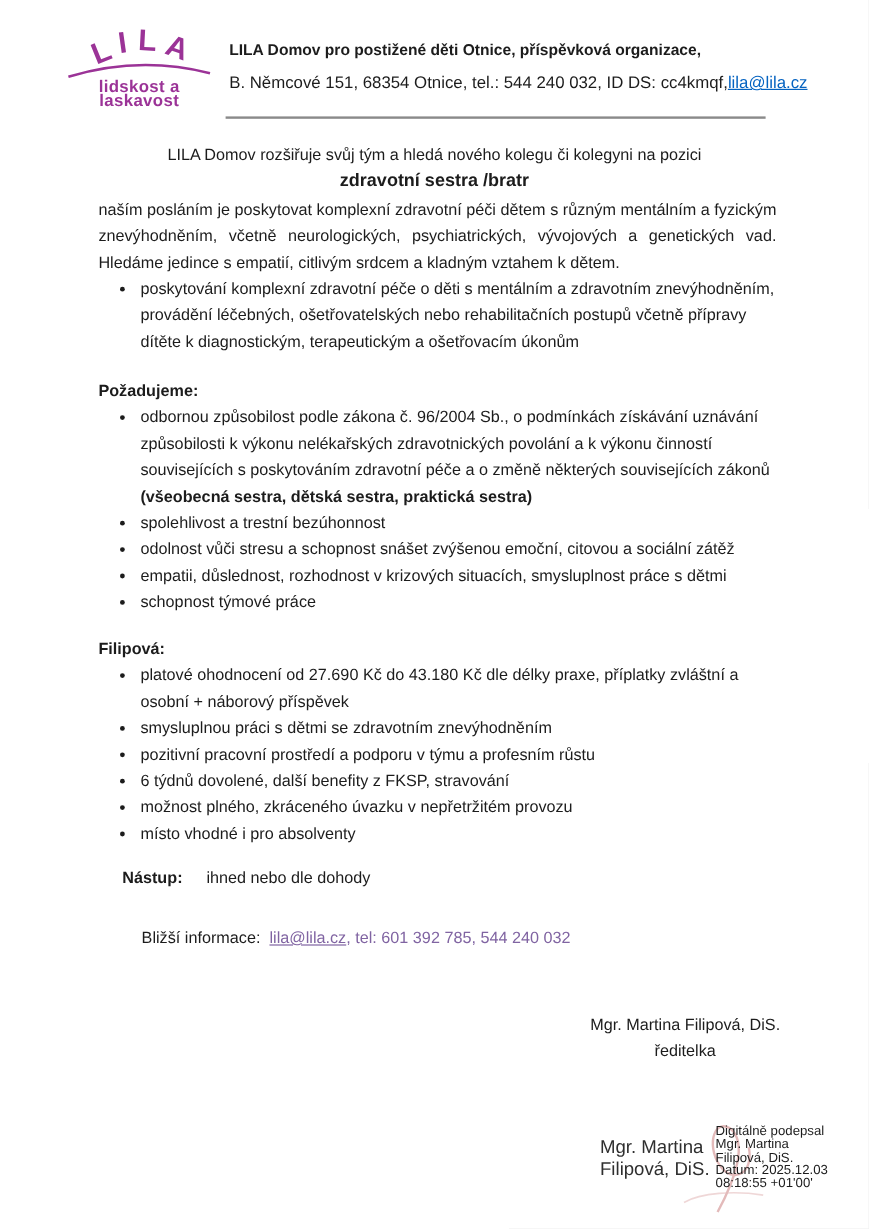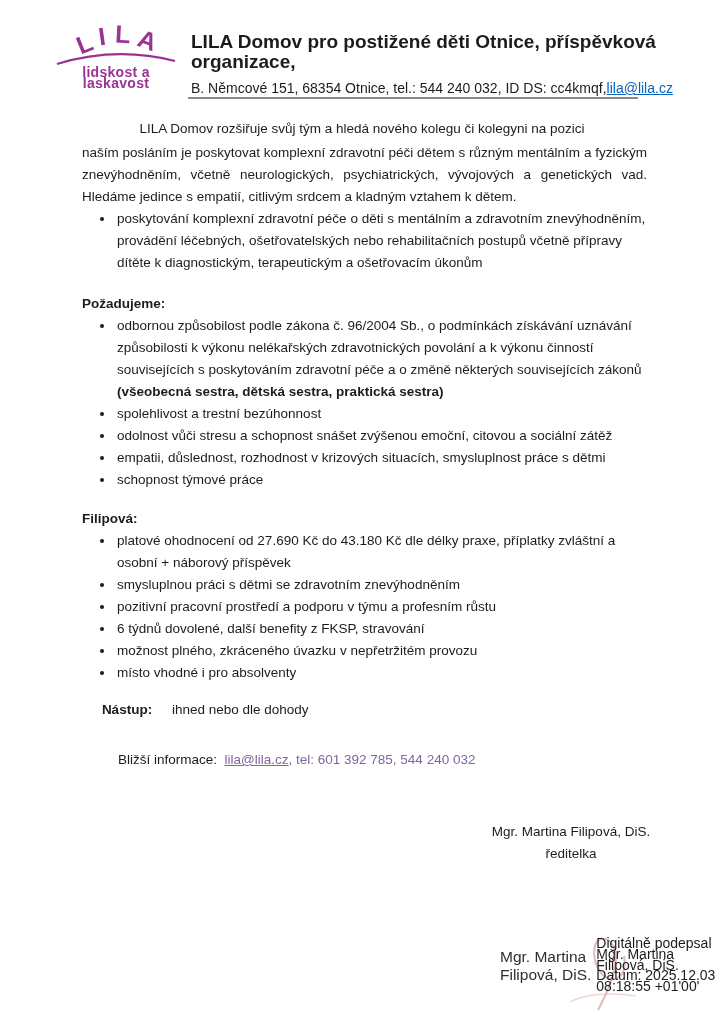--- a/index.html
+++ b/index.html
@@ -24,21 +24,21 @@
   .logo-letters span { display:inline-block; }
   .lg1 { transform:rotate(-22deg) translateY(5px); }
   .lg2 { transform:rotate(-8deg)  translateY(-3px); }
   .lg3 { transform:rotate(3deg)   translateY(-5px); }
   .lg4 { transform:rotate(20deg)  translateY(1px); }
   .logo-arc { display:block; margin:-1px auto 0; }
   .logo-tagline { font-size:14px; font-weight:bold; color:#9b3397;
                   letter-spacing:0.3px; line-height:11px; margin-top:1px; }
 
   .header-text { margin-left:14px; padding-top:6px; }
-  .org-name { font-weight:bold; font-size:19px; line-height:20px; }
+  .org-name { font-weight:bold; font-size:13px; line-height:20px; }
   .org-address { font-size:14px; line-height:20px; margin-top:6px; }
   .link-blue { color:#0563c1; text-decoration:underline; }
 
   .header-rule { position:absolute; top:97px; left:188px; width:450px;
                  border-top:2px solid #8a8a8a; }
 
   
   .content { position:absolute; top:107px; left:0; right:0; }
   .intro-line { text-align:center; margin-top:11px; }
   .job-title  { text-align:center; font-weight:bold; font-size:15px; }
@@ -59,21 +59,21 @@
   .link-purple { color:#8064a2; }
   .link-purple.u { text-decoration:underline; }
 
   .signature { margin-top:50px; margin-left:452px; width:238px; text-align:center; }
 
   
   .digsig { position:absolute; left:500px; top:930px; width:210px; display:flex; }
   .digsig-flourish { position:absolute; left:40px; top:2px; z-index:0; }
   .digsig-name { position:relative; z-index:1; font-size:15.5px; line-height:17.5px;
                  color:#2f2f2f; padding-top:18px; white-space:nowrap; }
-  .digsig-details { position:relative; z-index:1; font-size:14px; line-height:10.8px;
+  .digsig-details { position:relative; z-index:1; font-size:11px; line-height:10.8px;
                     color:#1c1c1c; margin-left:5px; padding-top:8px; white-space:nowrap; }
 </style>
 </head>
 <body>
 
 <div class="page">
 
   <div class="header">
     <div class="logo">
       <div class="logo-letters">
@@ -92,20 +92,21 @@
       <div class="org-address">
         <span>B. Němcové 151, 68354 Otnice, tel.: 544 240 032, ID DS: cc4kmqf,</span><a class="link-blue" href="#">lila@lila.cz</a>
       </div>
     </div>
   </div>
   <div class="header-rule"></div>
 
   <div class="content">
 
     <div class="intro-line">LILA Domov rozšiřuje svůj tým a hledá nového kolegu či kolegyni na pozici</div>
+    <div class="job-title">zdravotní sestra /bratr</div>
     <p class="mission">naším posláním je poskytovat komplexní zdravotní péči dětem s různým mentálním a fyzickým znevýhodněním, včetně neurologických, psychiatrických, vývojových a genetických vad. Hledáme jedince s empatií, citlivým srdcem a kladným vztahem k dětem.</p>
 
     <ul class="bullets">
       <li>poskytování komplexní zdravotní péče o děti s mentálním a zdravotním znevýhodněním, provádění léčebných, ošetřovatelských nebo rehabilitačních postupů včetně přípravy dítěte k diagnostickým, terapeutickým a ošetřovacím úkonům</li>
     </ul>
 
     <div class="sec-heading h-pozad">Požadujeme:</div>
     <ul class="bullets">
       <li><span>odbornou způsobilost podle zákona č. 96/2004 Sb., o podmínkách získávání uznávání způsobilosti k výkonu nelékařských zdravotnických povolání a k výkonu činností souvisejících s poskytováním zdravotní péče a o změně některých souvisejících zákonů </span><span class="bold-inline">(všeobecná sestra, dětská sestra, praktická sestra)</span></li>
       <li>spolehlivost a trestní bezúhonnost</li>

